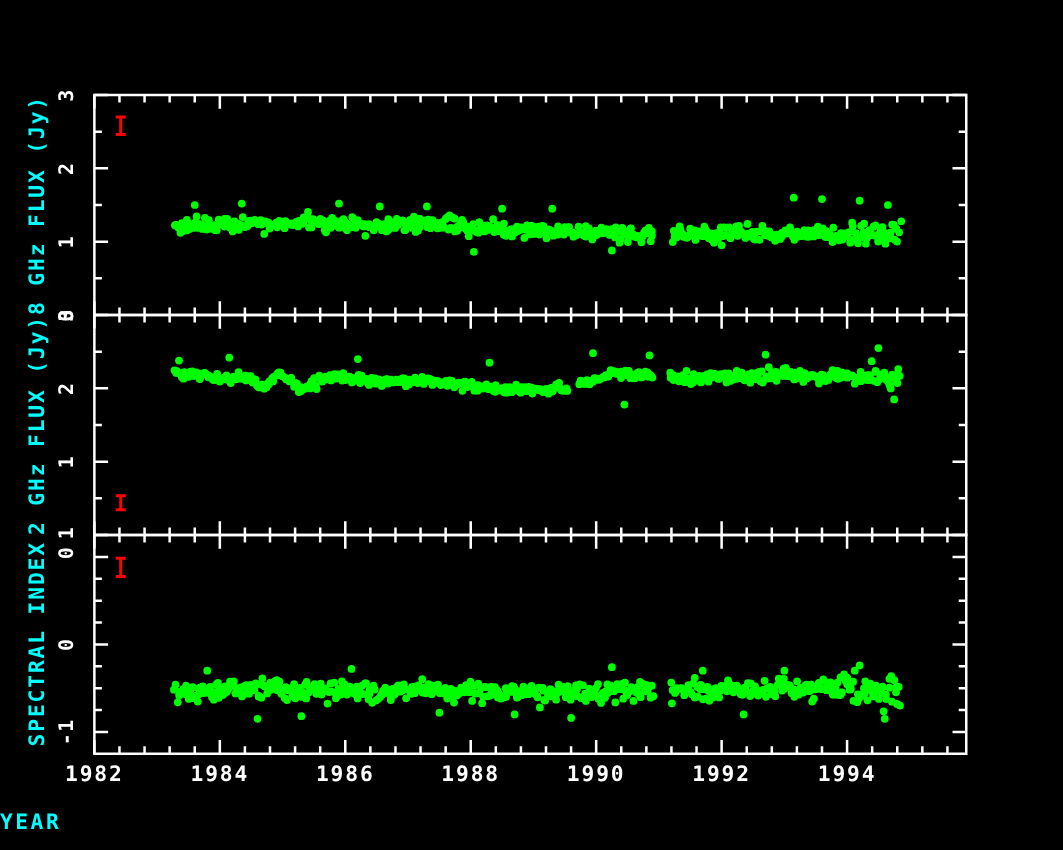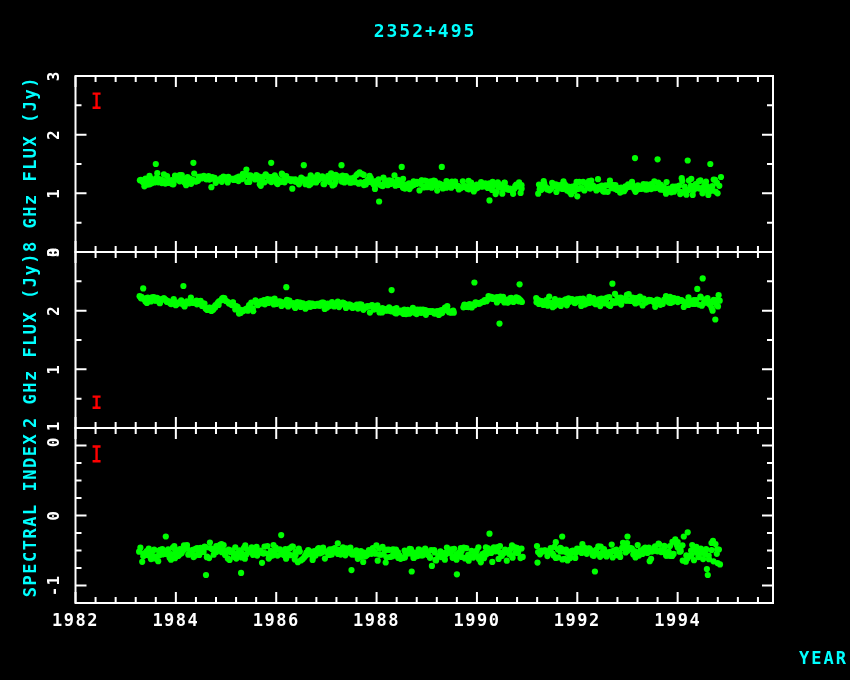--- a/index.html
+++ b/index.html
@@ -1,36 +1,35 @@
 <!DOCTYPE html>
 <html><head>
 <meta charset="utf-8">
 <style>
   html,body{margin:0;padding:0;background:#000;}
   .figure{position:relative;width:850px;height:680px;background:#000;overflow:hidden;
           font-family:"DejaVu Sans Mono", monospace;}
   .title{position:absolute;top:20px;left:0;width:850px;text-align:center;
          color:#00ffff;font-size:18px;letter-spacing:2px;font-weight:bold;}
-  .xlab{position:absolute;top:648px;left:0;width:848px;text-align:right;
+  .xlab{position:absolute;top:648px;left:0;width:848px;text-align:left;
         color:#00ffff;font-size:17px;letter-spacing:2px;font-weight:bold;}
   .ylab{position:absolute;color:#00ffff;font-size:17px;letter-spacing:1.5px;font-weight:bold;
         white-space:nowrap;transform:translate(-50%,-50%) rotate(-90deg);}
   #ylab0{left:30px;top:164px;}
   #ylab1{left:30px;top:340px;}
   #ylab2{left:30px;top:515px;}
   svg{position:absolute;left:0;top:0;}
   svg text{font-family:"DejaVu Sans Mono", monospace;}
   .ytick{font-size:16px;fill:#ffffff;letter-spacing:1px;font-weight:bold;}
   .xtick{font-size:17px;fill:#ffffff;letter-spacing:1.5px;font-weight:bold;}
 </style>
 </head>
 <body>
 
 <div class="figure">
-  <div class="title">2352+495</div>
   <div class="ylab" id="ylab0">8 GHz FLUX (Jy)</div>
   <div class="ylab" id="ylab1">2 GHz FLUX (Jy)</div>
   <div class="ylab" id="ylab2">SPECTRAL INDEX</div>
   <svg id="plot" width="850" height="680">
       <rect x="75.5" y="76" width="697.5" height="176" fill="none" stroke="#ffffff" stroke-width="2"></rect>
       <text transform="translate(53 76) rotate(-90)" text-anchor="middle" dominant-baseline="central" class="ytick">3</text>
       <text transform="translate(53 134.66666666666669) rotate(-90)" text-anchor="middle" dominant-baseline="central" class="ytick">2</text>
       <text transform="translate(53 193.33333333333334) rotate(-90)" text-anchor="middle" dominant-baseline="central" class="ytick">1</text>
       <text transform="translate(53 252) rotate(-90)" text-anchor="middle" dominant-baseline="central" class="ytick">0</text>
       <g fill="#00ff00">

